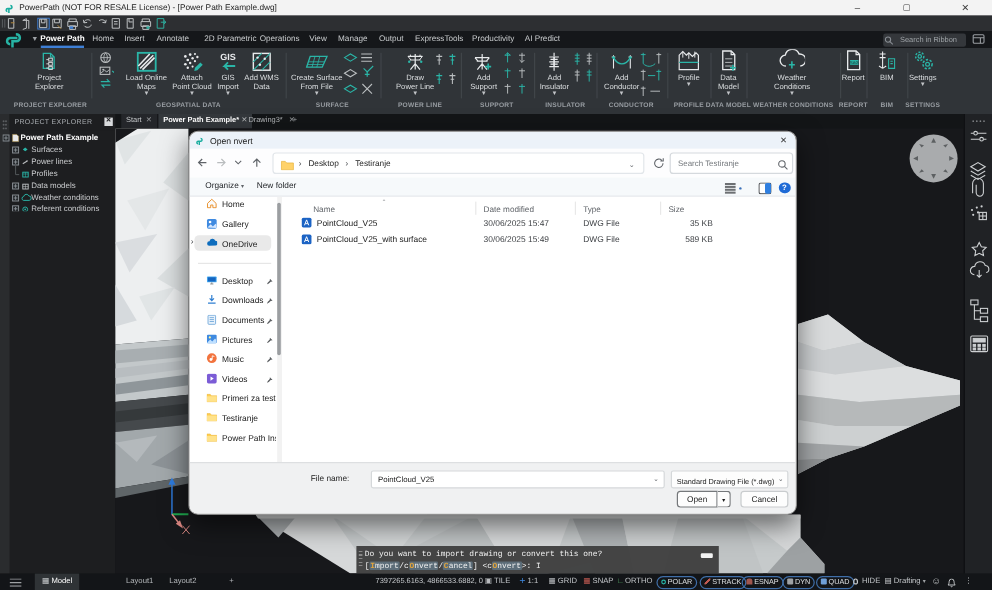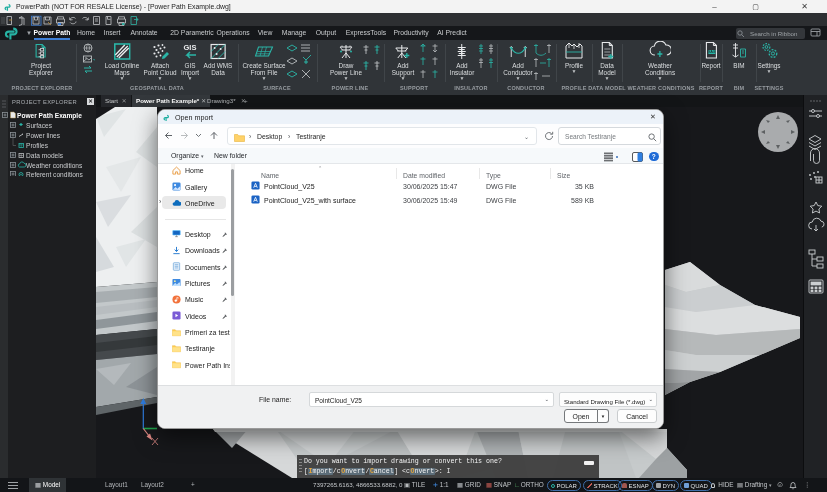--- a/index.html
+++ b/index.html
@@ -490,21 +490,21 @@
           <rect x="15" y="195" width="2" height="1.6"></rect>
         </g>
     </g>
   </svg>
 </div>
 <div class="abs" id="dlg">
   <div class="abs" style="left:0;top:0;width:505px;height:14px;background:#ecf2f9">
     <svg style="position:absolute;left:5px;top:2.5px" width="9" height="9" viewBox="0 0 10 10">
         <path d="M2.2 7.5 C0.8 7.5 0.8 5.2 2.4 5.2 L5 5.2 M4.6 2.6 C6.4 2.6 6.4 5.2 4.8 5.2 L3.4 5.2 L3.4 8.8" stroke="#19ad9f" stroke-width="1.3" fill="none"></path>
       </svg>
-    <span style="position:absolute;left:17px;top:3px;font-size:7.2px;color:#1b1b1b">Open mport</span>
+    <span style="position:absolute;left:17px;top:3px;font-size:7.2px;color:#1b1b1b">Open nvert</span>
     <span style="position:absolute;left:492px;top:3px;font-size:7px;color:#333">✕</span>
   </div>
   <div class="abs" style="left:0;top:14px;width:505px;height:24px;background:#fdfdfe">
     <svg style="position:absolute;left:6px;top:6px" width="58" height="11" viewBox="0 0 58 11" fill="none" stroke="#5f6368" stroke-width="1">
         <path d="M8 5.5H1.5M4.5 2.5l-3 3 3 3"></path>
         <path d="M17 5.5h6.5M20.5 2.5l3 3-3 3" stroke="#b9bcbe"></path>
         <path d="M32 4l2.5 2.5L37 4" stroke="#5f6368" stroke-width="0.9"></path>
         <path d="M50 9V2.5M47 5.5l3-3 3 3"></path>
       </svg>
     <div class="abs" style="left:69px;top:3px;width:310px;height:18px;background:#fff;border:1px solid #e2e6ea;border-radius:3px">

